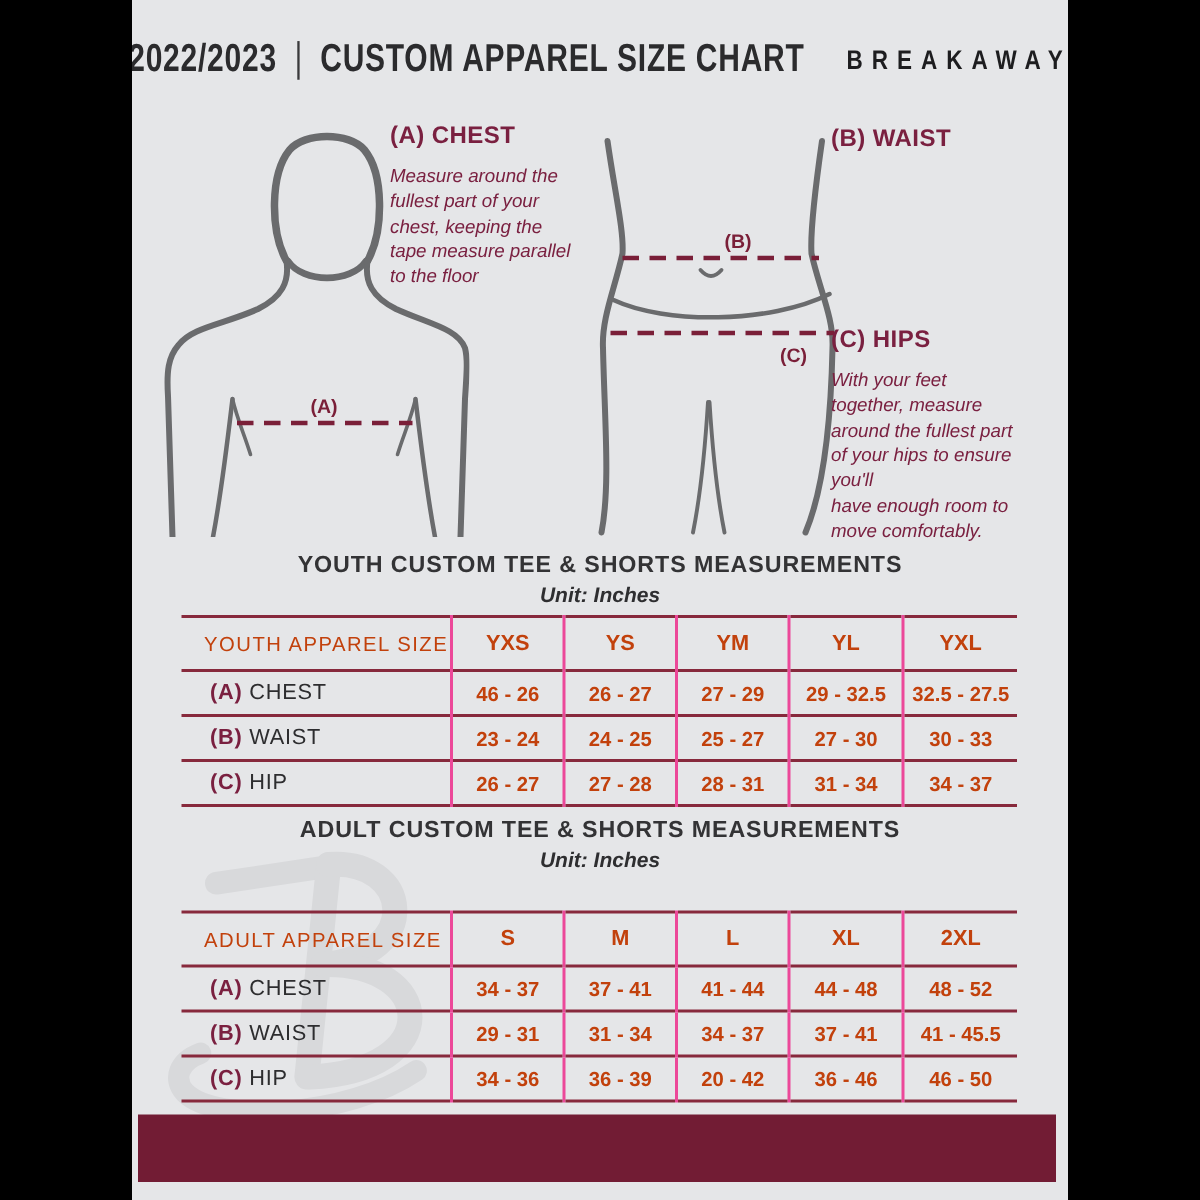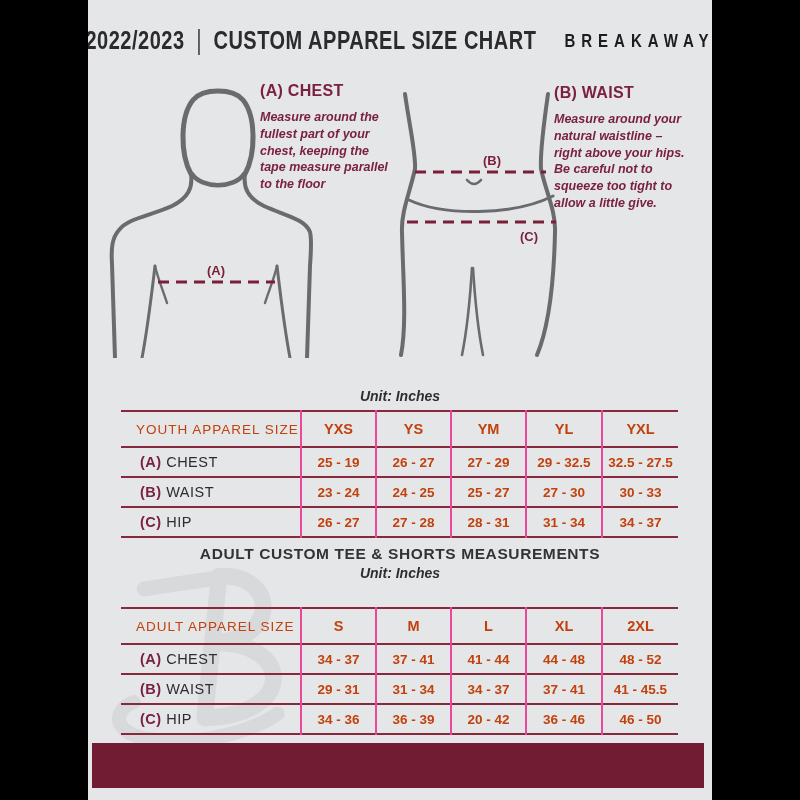--- a/index.html
+++ b/index.html
@@ -18,21 +18,21 @@
   
   .fig{position:absolute;z-index:2;}
   .fig path,.fig line{fill:none;}
   .body-stroke{stroke:#6a6b6d;stroke-linecap:round;}
   .dash{stroke:#7a1f38;stroke-width:3;stroke-dasharray:11 7;}
   .fig-label{font-family:"Liberation Sans",sans-serif;font-size:13px;font-weight:bold;fill:#7a1f38;}
 
   
   .instr{position:absolute;z-index:2;color:#7a2040;}
   .instr h3{margin:0 0 9px 0;font-size:16px;font-weight:bold;letter-spacing:.3px;}
-  .instr p{margin:0;font-size:12.5px;line-height:1.34;font-style:italic;font-weight:700;white-space:pre-line;}
+  .instr p{margin:0;font-size:12.5px;line-height:1.34;font-style:italic;font-weight:400;white-space:pre-line;}
 
   
   .sec-title{position:absolute;left:0;width:624px;text-align:center;z-index:2;color:#333335;font-size:15.5px;font-weight:bold;letter-spacing:.6px;}
   .sec-unit{position:absolute;left:0;width:624px;text-align:center;z-index:2;color:#2e2e30;font-size:14px;font-style:italic;font-weight:600;}
 
   
   table.size{position:absolute;left:33px;width:557px;border-collapse:collapse;table-layout:fixed;z-index:2;border-top:2px solid #87293c;background:transparent;}
   table.size tr{border-bottom:2px solid #87293c;}
   table.size td{padding:0;text-align:center;vertical-align:middle;color:#c2410c;}
   table.size td + td{border-left:2px solid #ec4899;}
@@ -120,29 +120,34 @@
       <h3>(A) CHEST</h3>
       <p>Measure around the
 fullest part of your
 chest, keeping the
 tape measure parallel
 to the floor</p>
     </div>
 
     <div class="instr" style="left:466px;top:84px;width:155px;">
       <h3>(B) WAIST</h3>
-      <p>Measure around your
-natural waistline –
-right above your hips.
-Be careful not to
-squeeze too tight to
-allow a little give.</p>
-    </div>
-
-
+    </div>
+
+    <div class="instr" style="left:466px;top:218px;width:155px;">
+      <h3>(C) HIPS</h3>
+      <p>With your feet
+together, measure
+around the fullest part
+of your hips to ensure
+you'll
+have enough room to
+move comfortably.</p>
+    </div>
+
+    <div class="sec-title" style="top:368px;">YOUTH CUSTOM TEE &amp; SHORTS MEASUREMENTS</div>
     <div class="sec-unit" style="top:388px;">Unit: Inches</div>
 
     <table class="size" style="top:410px;">
       <colgroup>
           <col style="width:180px">
           <col style="width:75px">
           <col style="width:75px">
           <col style="width:75px">
           <col style="width:76px">
           <col style="width:76px">
@@ -151,21 +156,21 @@
         <tr class="hrow">
           <td class="lbl">YOUTH APPAREL SIZE</td>
           <td class="sz">YXS</td>
           <td class="sz">YS</td>
           <td class="sz">YM</td>
           <td class="sz">YL</td>
           <td class="sz">YXL</td>
         </tr>
         <tr class="drow">
           <td class="lbl"><span class="pref">(A)</span> <span>CHEST</span></td>
-          <td class="val">25 - 19</td>
+          <td class="val">46 - 26</td>
           <td class="val">26 - 27</td>
           <td class="val">27 - 29</td>
           <td class="val">29 - 32.5</td>
           <td class="val">32.5 - 27.5</td>
         </tr>
         <tr class="drow">
           <td class="lbl"><span class="pref">(B)</span> <span>WAIST</span></td>
           <td class="val">23 - 24</td>
           <td class="val">24 - 25</td>
           <td class="val">25 - 27</td>

